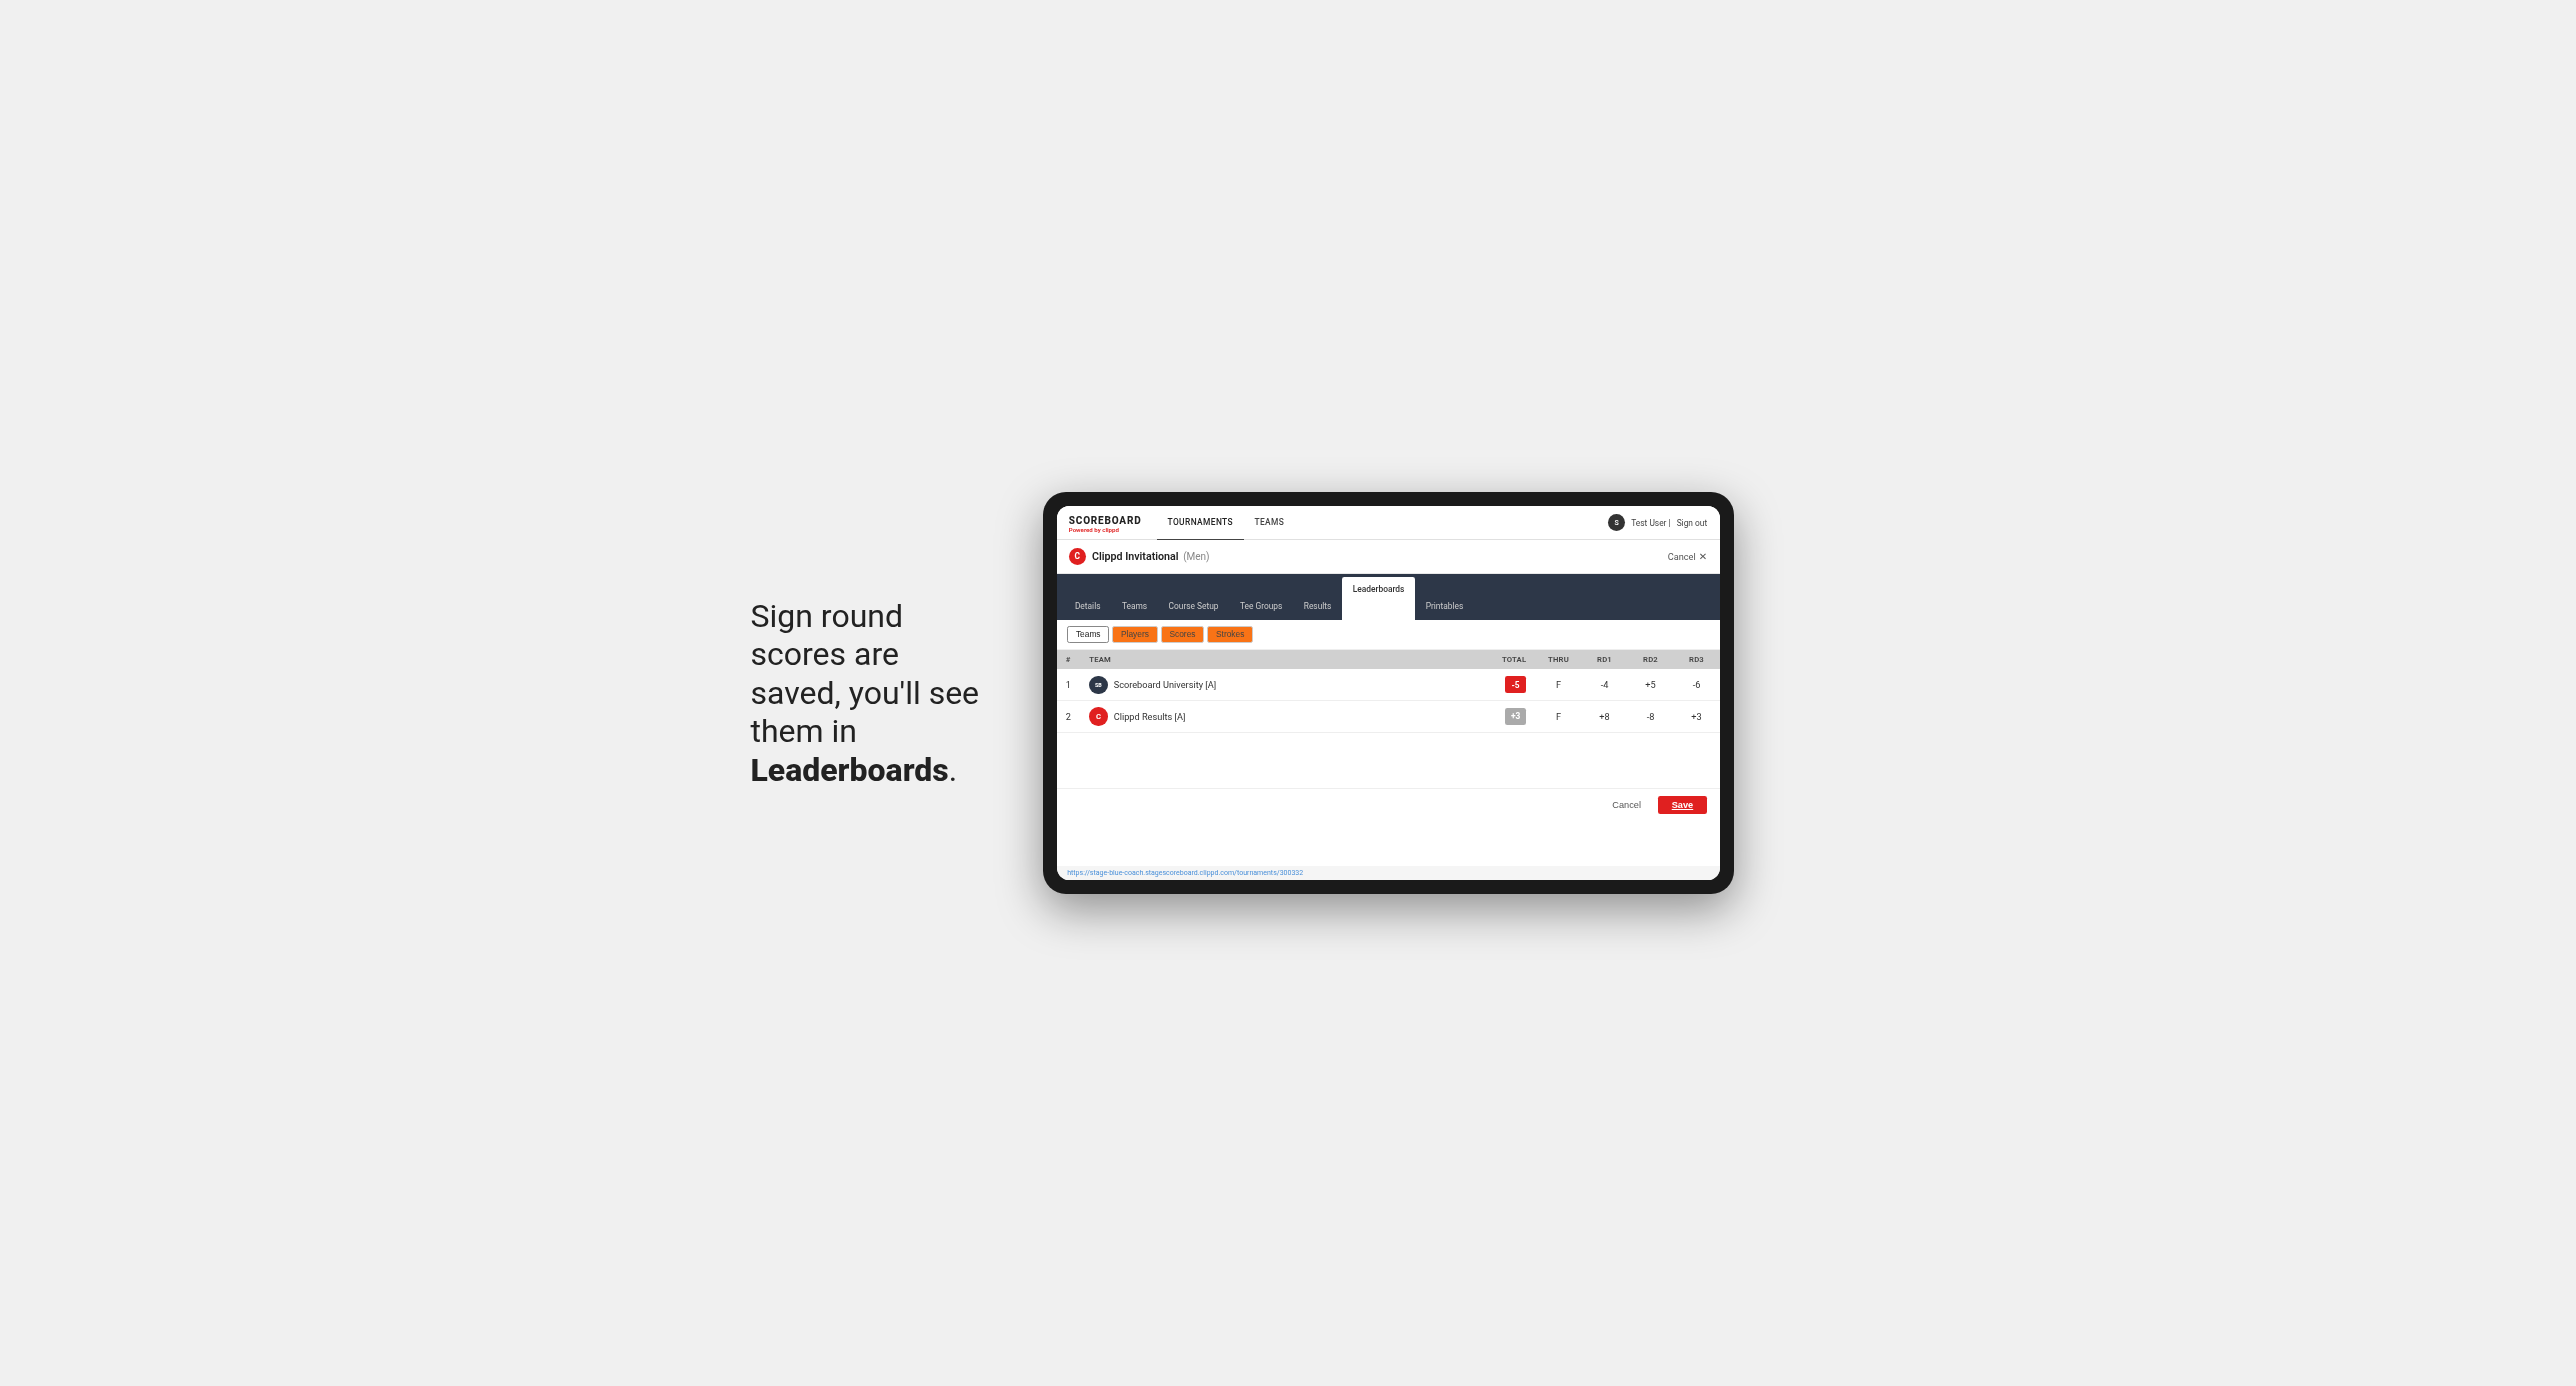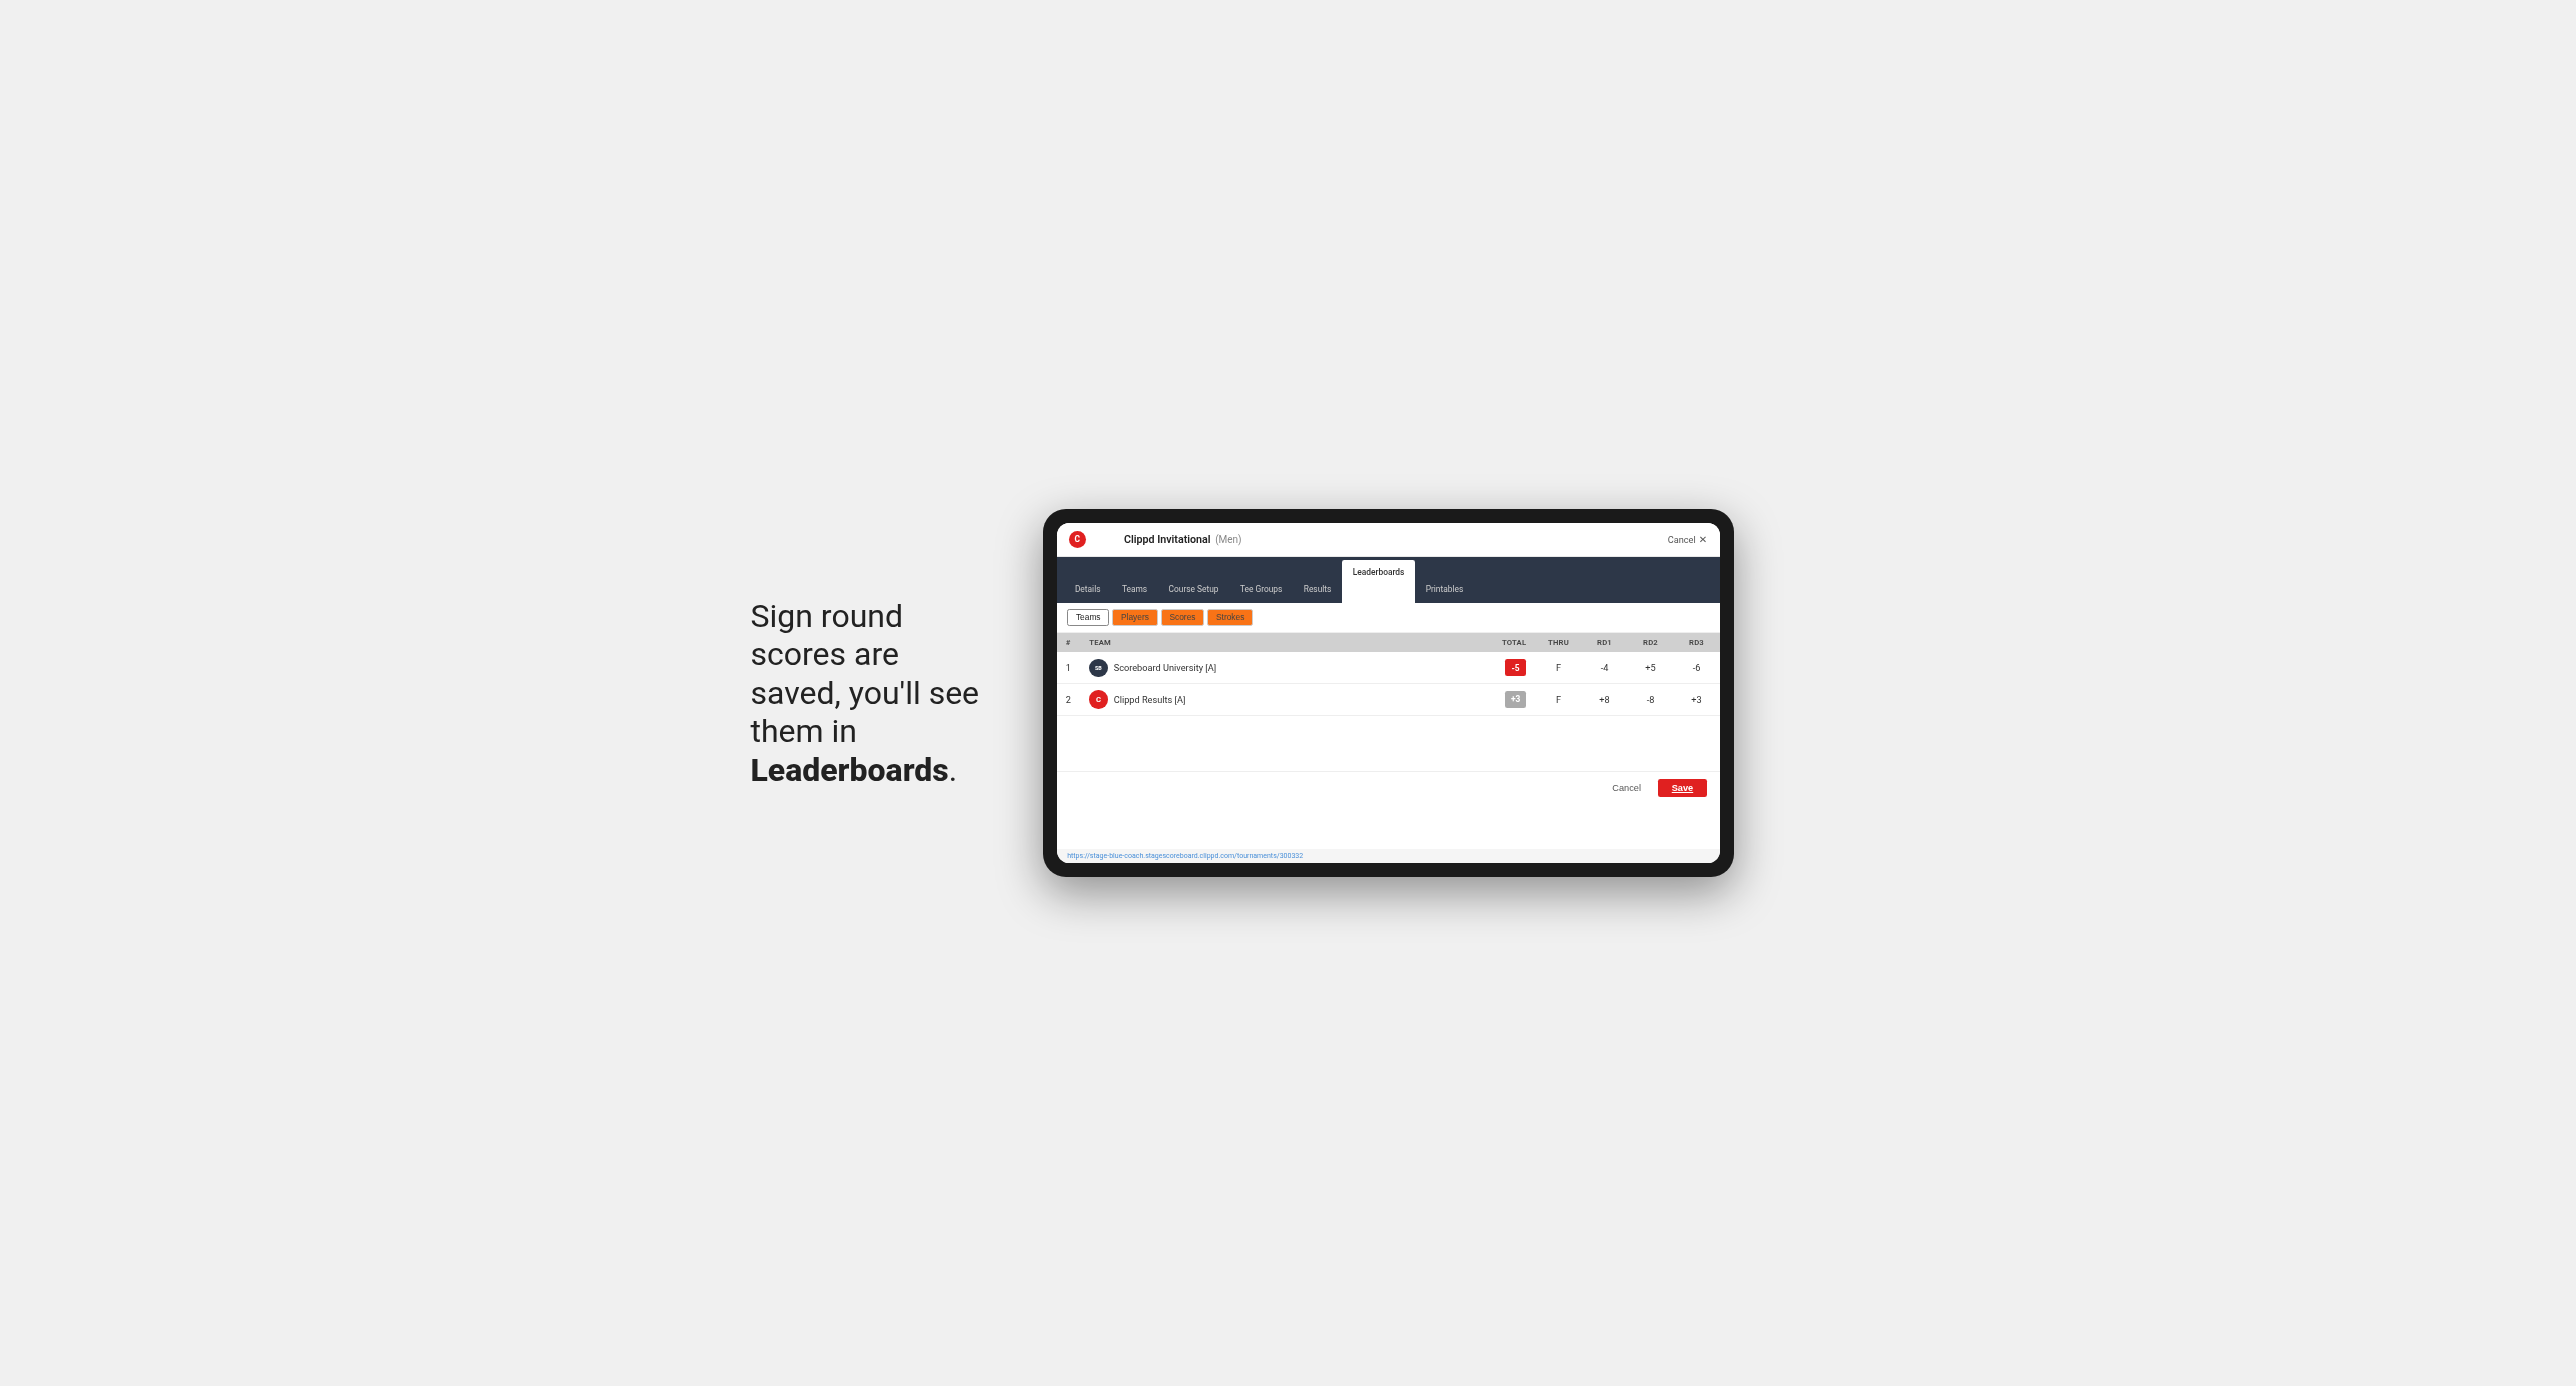--- a/index.html
+++ b/index.html
@@ -160,21 +160,20 @@
       color: #fff;
       font-size: 8.4px;
       font-weight: 700;
       margin-right: 6.1px;
     }
 
     .tournament-title {
       font-size: 10.7px;
       font-weight: 600;
       color: #222;
-      margin-left: 32px;
     }
 
     .tournament-subtitle {
       font-size: 10px;
       color: #888;
       margin-left: 4.6px;
     }
 
     .tournament-cancel {
       margin-left: auto;
@@ -383,20 +382,41 @@
   <div class="left-text">
     <p>
       <span>Sign round scores are saved, you'll see them in </span><strong>Leaderboards</strong><span>.</span>
     </p>
   </div>
 
   <div class="tablet-device">
 
     <div class="tablet-screen">
 
+      <div class="top-nav">
+        <div class="logo-area">
+          <div>
+            <span class="logo-text">SCOREBOARD</span>
+            <span class="logo-powered">
+              <span>Powered by</span> <span style="color:#e02020;font-weight:600;">clippd</span>
+            </span>
+          </div>
+        </div>
+
+        <div class="top-nav-links">
+          <div class="top-nav-link active">TOURNAMENTS</div>
+          <div class="top-nav-link">TEAMS</div>
+        </div>
+
+        <div class="top-nav-right">
+          <div class="user-avatar">S</div>
+          <span>Test User |</span>
+          <span class="sign-out-link">Sign out</span>
+        </div>
+      </div>
 
       <div class="tournament-header">
         <div class="tournament-icon">C</div>
         <span class="tournament-title">Clippd Invitational</span>
         <span class="tournament-subtitle">(Men)</span>
         <div class="tournament-cancel">
           <span>Cancel</span>
           <span style="font-size:10px;">✕</span>
         </div>
       </div>

